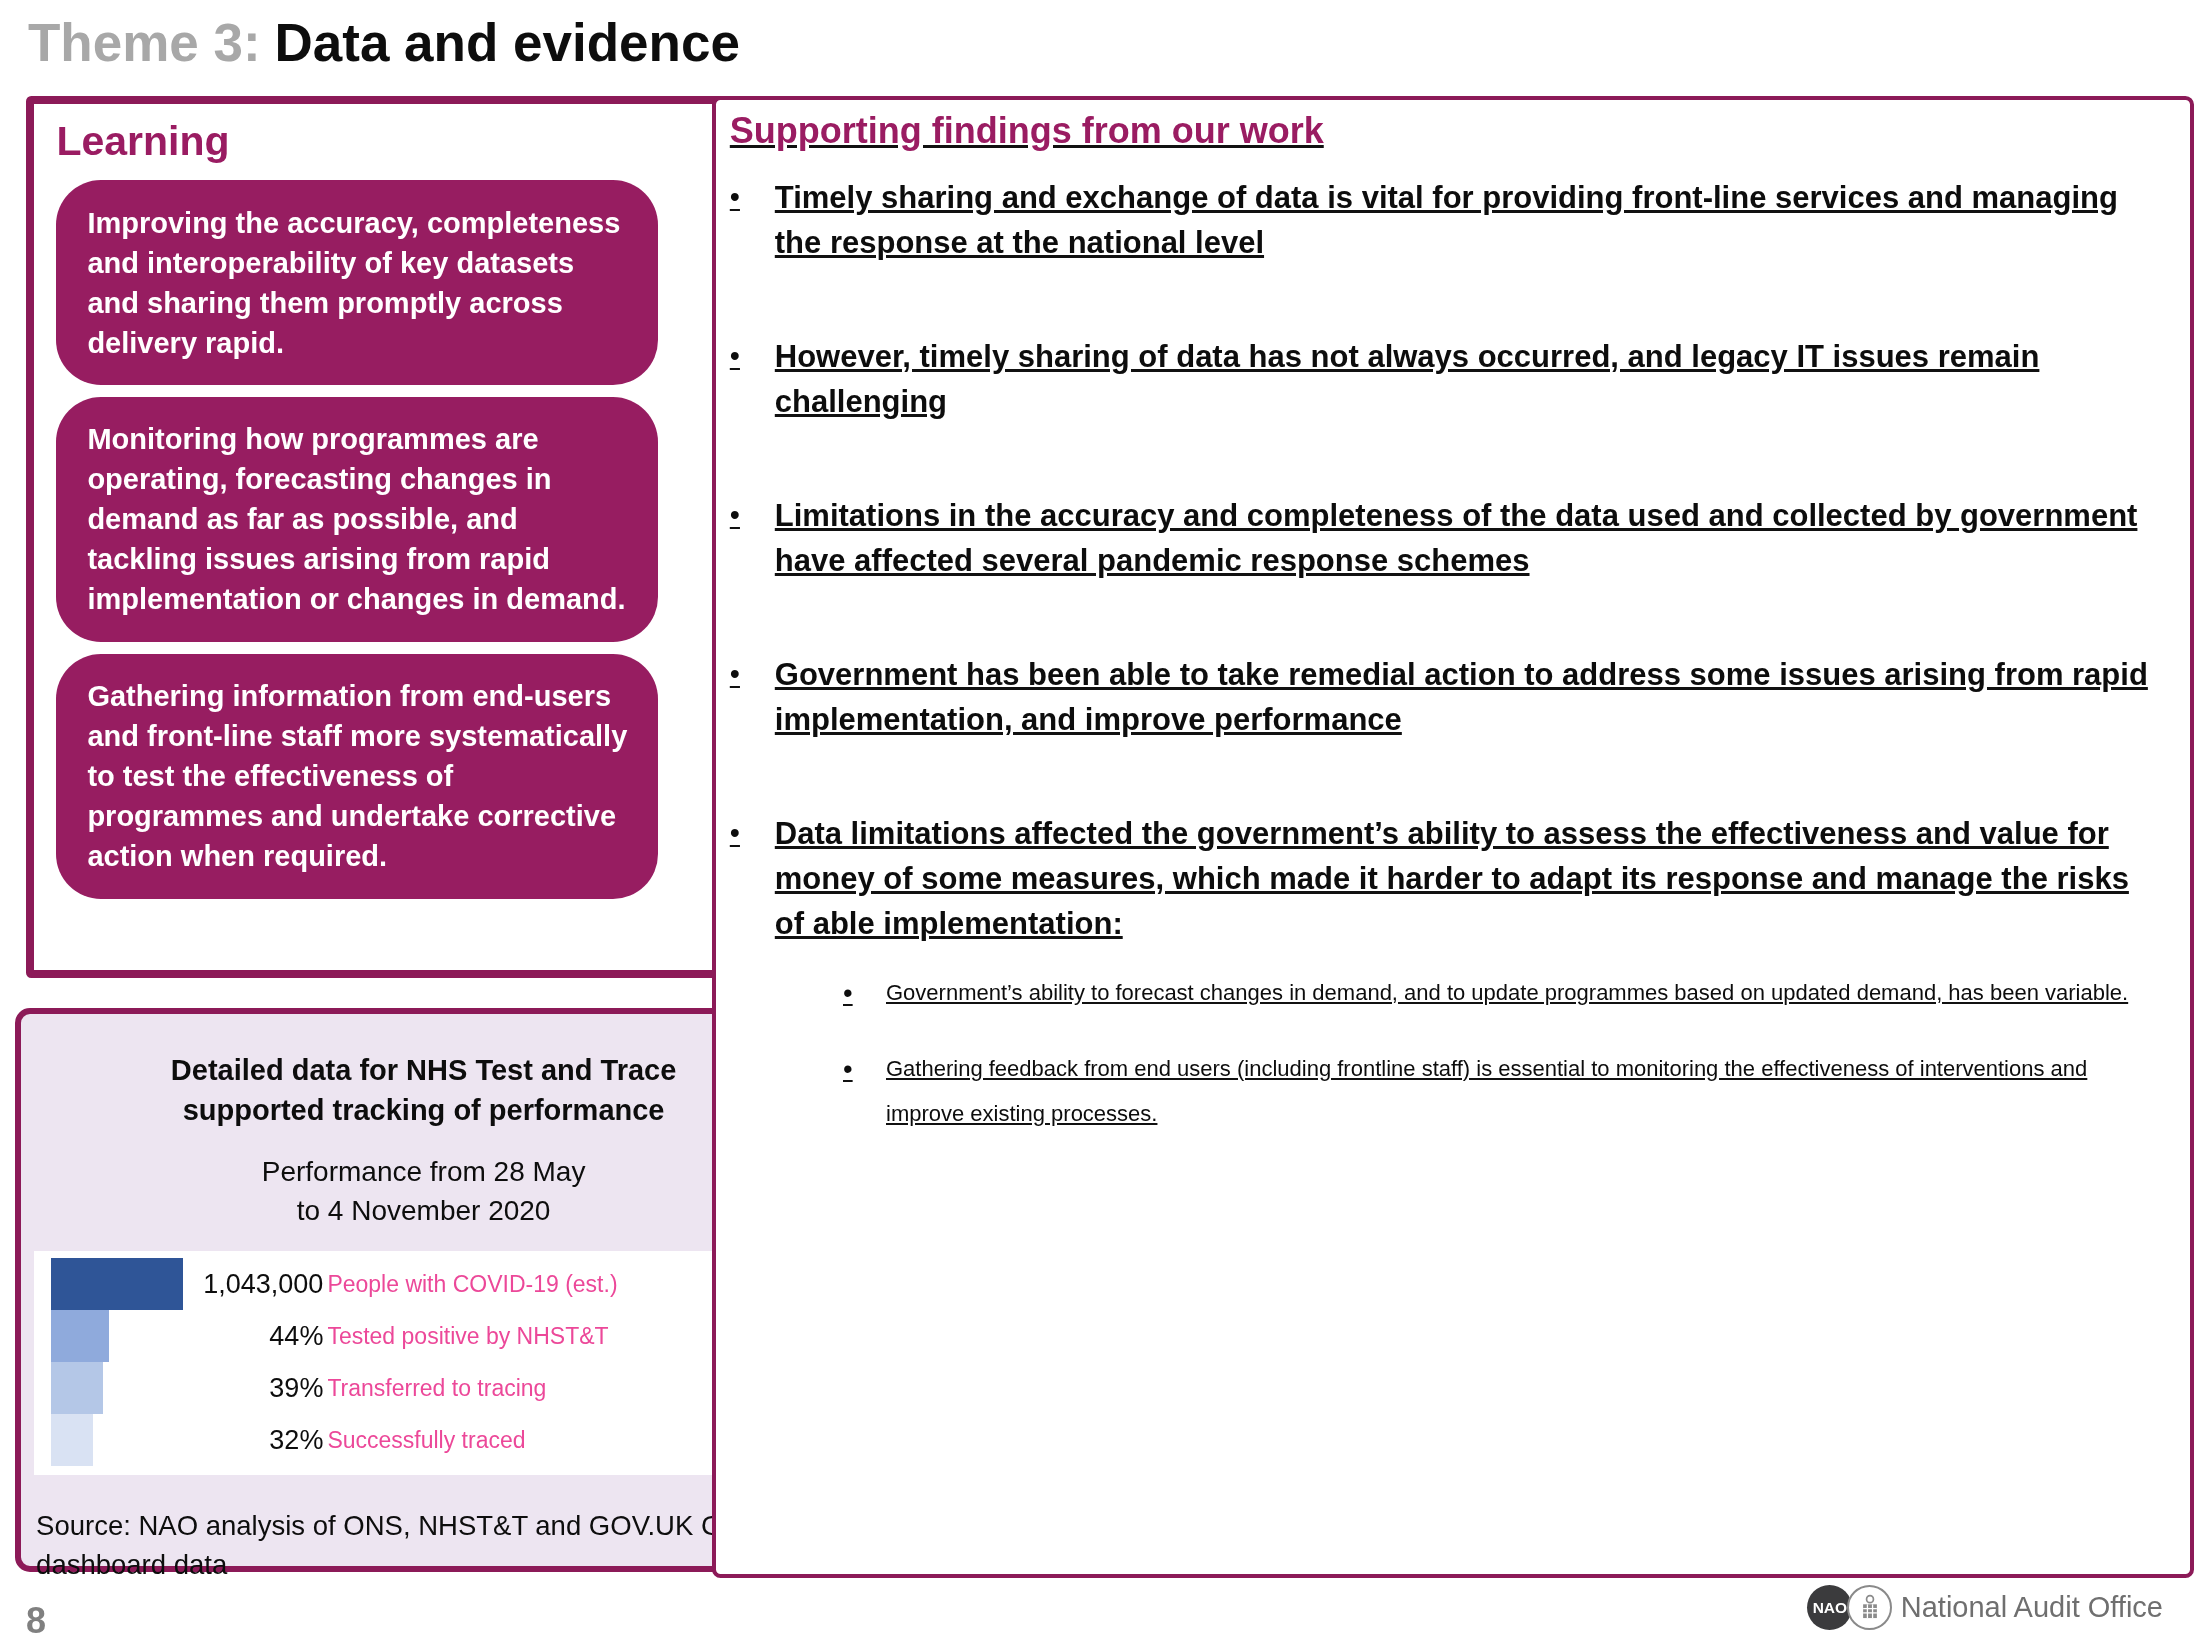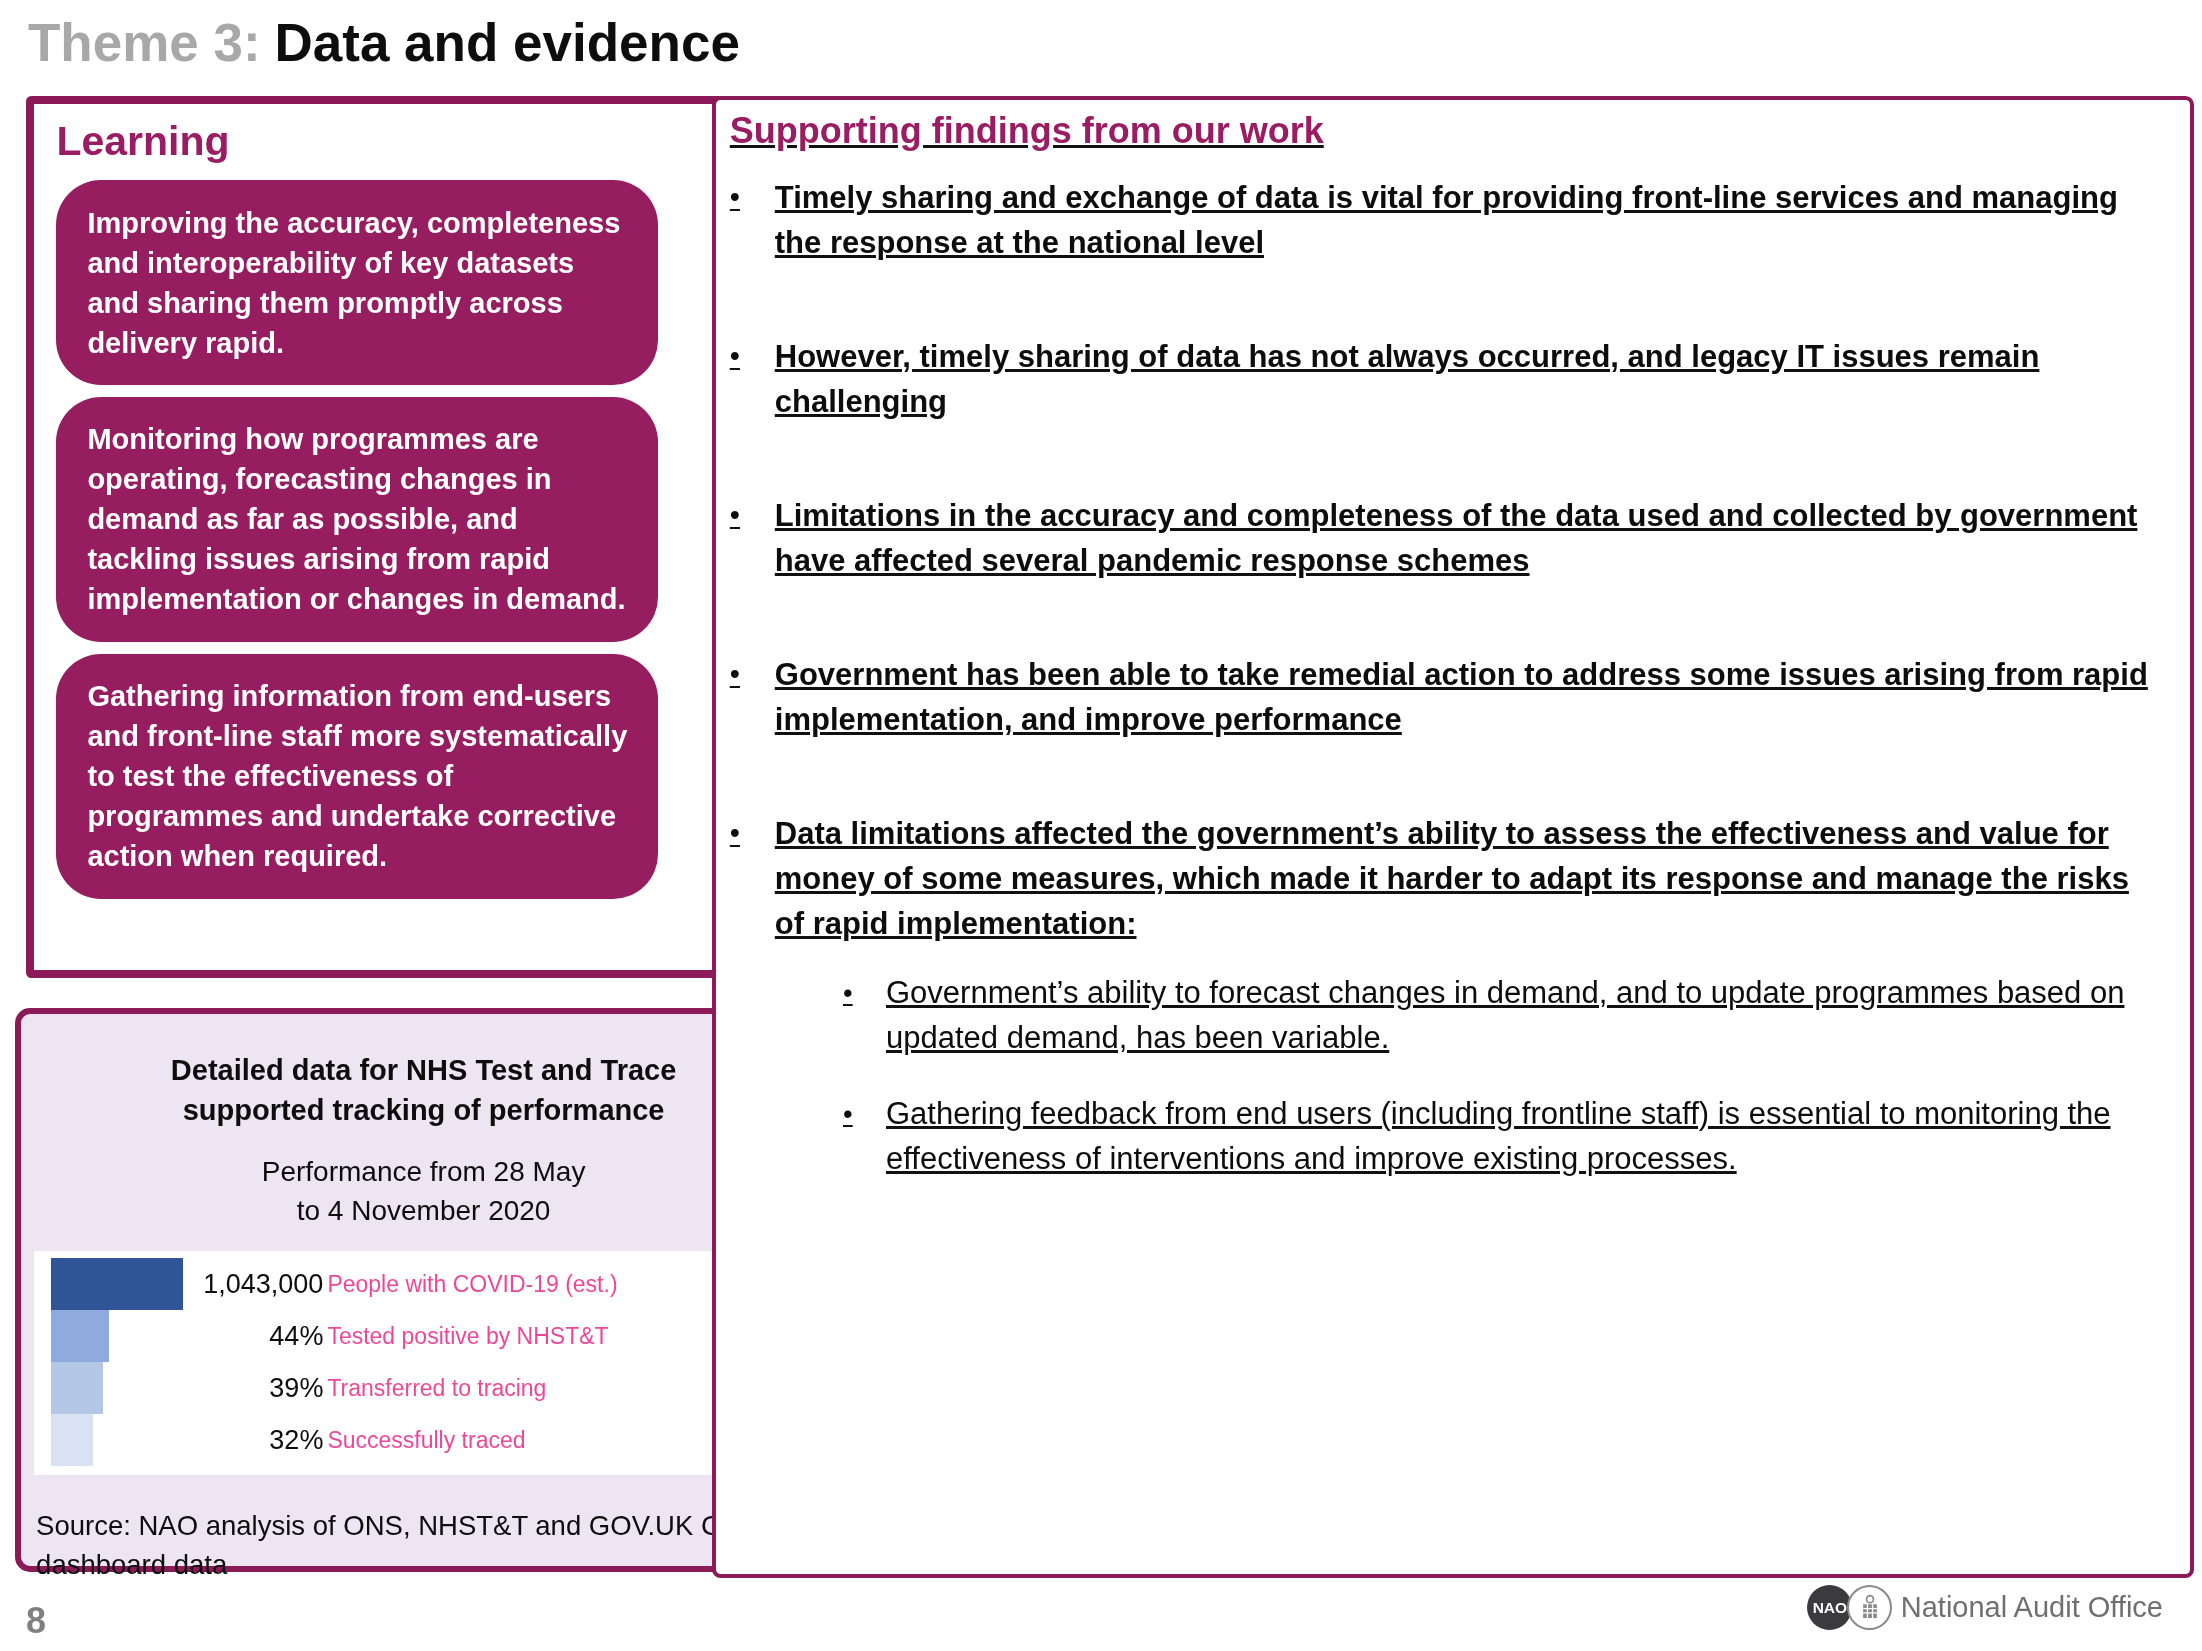--- a/index.html
+++ b/index.html
@@ -36,21 +36,21 @@
   
   .findings-panel { position:absolute; left:712px; top:96px; width:1482px; height:1482px;
     background:#fff; border:4.3px solid #8c1a58; border-radius:8.6px;text-decoration:underline; }
   .findings-heading { color:#9a1c62; font-size:36px; font-weight:700; margin:10.3px 0 22.4px 13.8px; }
   .bullet { display:flex; margin:0 24px 69px 13.8px; }
   .bullet .marker { width:45px; font-size:29px; line-height:45px; color:#0d0d0d; flex:0 0 45px; }
   .bullet .btext { font-weight:700; font-size:31px; line-height:45px; color:#0d0d0d; }
   .bullet.tight { margin-bottom:24px; }
   .subbullet { display:flex; margin:0 24px 31px 127px; }
   .subbullet .marker { width:43px; font-size:27.5px; line-height:45px; color:#0d0d0d; flex:0 0 43px; }
-  .subbullet .btext { font-weight:400; font-size:31px; line-height:45px; color:#0d0d0d; }
+  .subbullet .btext { font-weight:400; font-size:22px; line-height:45px; color:#0d0d0d; }
 
   
   .official { position:absolute; left:0; right:0; top:1583px; text-align:center;
     color:#ee1111; font-weight:700; font-size:27.5px; }
   .page-number { position:absolute; left:26px; top:1600px; color:#808080; font-size:36px; font-weight:700; }
   .nao-logo { position:absolute; right:40px; top:1585px; display:flex; align-items:center; }
   .nao-circle { width:45px; height:45px; border-radius:50%; background:#3b3b3d; color:#fff;
     font-size:15.5px; font-weight:700; display:flex; align-items:center; justify-content:center; }
   .nao-crest { width:45px; height:45px; border-radius:50%; border:2.6px solid #8a8a8a; background:#fff;
     margin-left:-5.2px; display:flex; align-items:center; justify-content:center; color:#8a8a8a; font-size:26px; }
@@ -122,21 +122,21 @@
     <div class="bullet">
       <span class="marker">•</span>
       <span class="btext">Limitations in the accuracy and completeness of the data used and collected by government have affected several pandemic response schemes</span>
     </div>
     <div class="bullet">
       <span class="marker">•</span>
       <span class="btext">Government has been able to take remedial action to address some issues arising from rapid implementation, and improve performance</span>
     </div>
     <div class="bullet tight">
       <span class="marker">•</span>
-      <span class="btext">Data limitations affected the government’s ability to assess the effectiveness and value for money of some measures, which made it harder to adapt its response and manage the risks of rapid implementation:</span>
+      <span class="btext">Data limitations affected the government’s ability to assess the effectiveness and value for money of some measures, which made it harder to adapt its response and manage the risks of able implementation:</span>
     </div>
 
     <div class="subbullet">
       <span class="marker">•</span>
       <span class="btext">Government’s ability to forecast changes in demand, and to update programmes based on updated demand, has been variable.</span>
     </div>
     <div class="subbullet">
       <span class="marker">•</span>
       <span class="btext">Gathering feedback from end users (including frontline staff) is essential to monitoring the effectiveness of interventions and improve existing processes.</span>
     </div>

